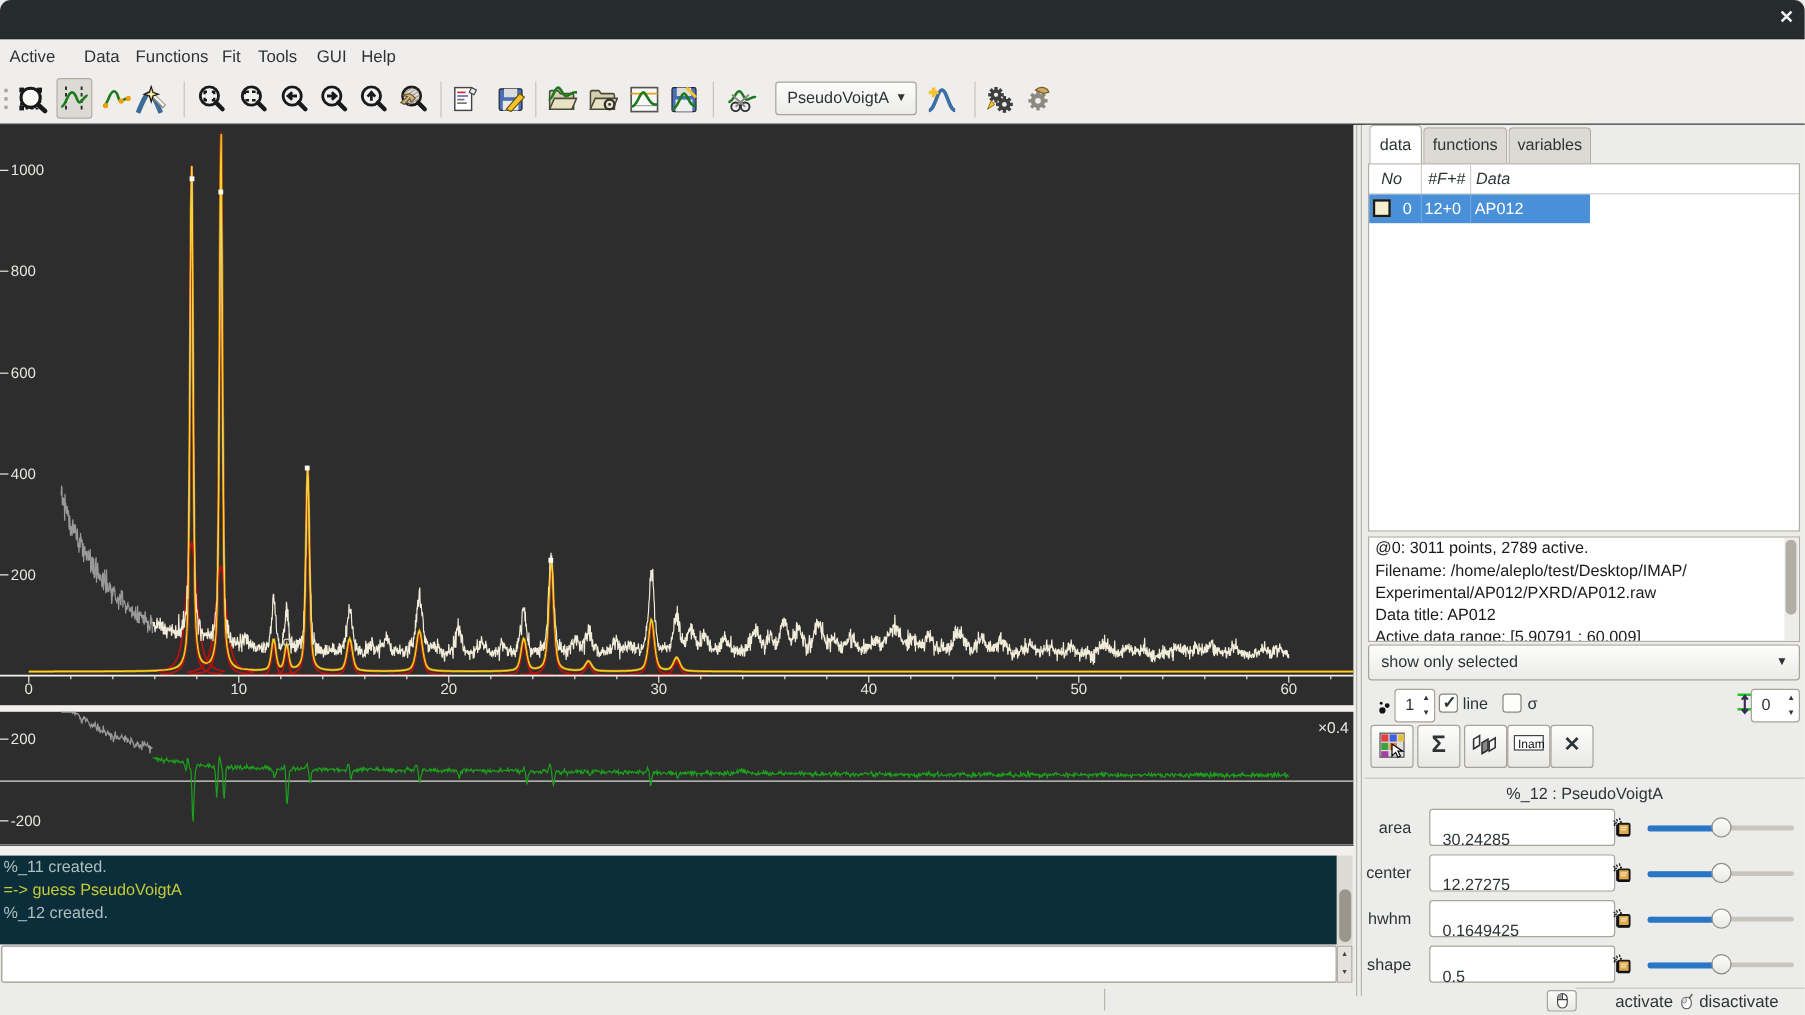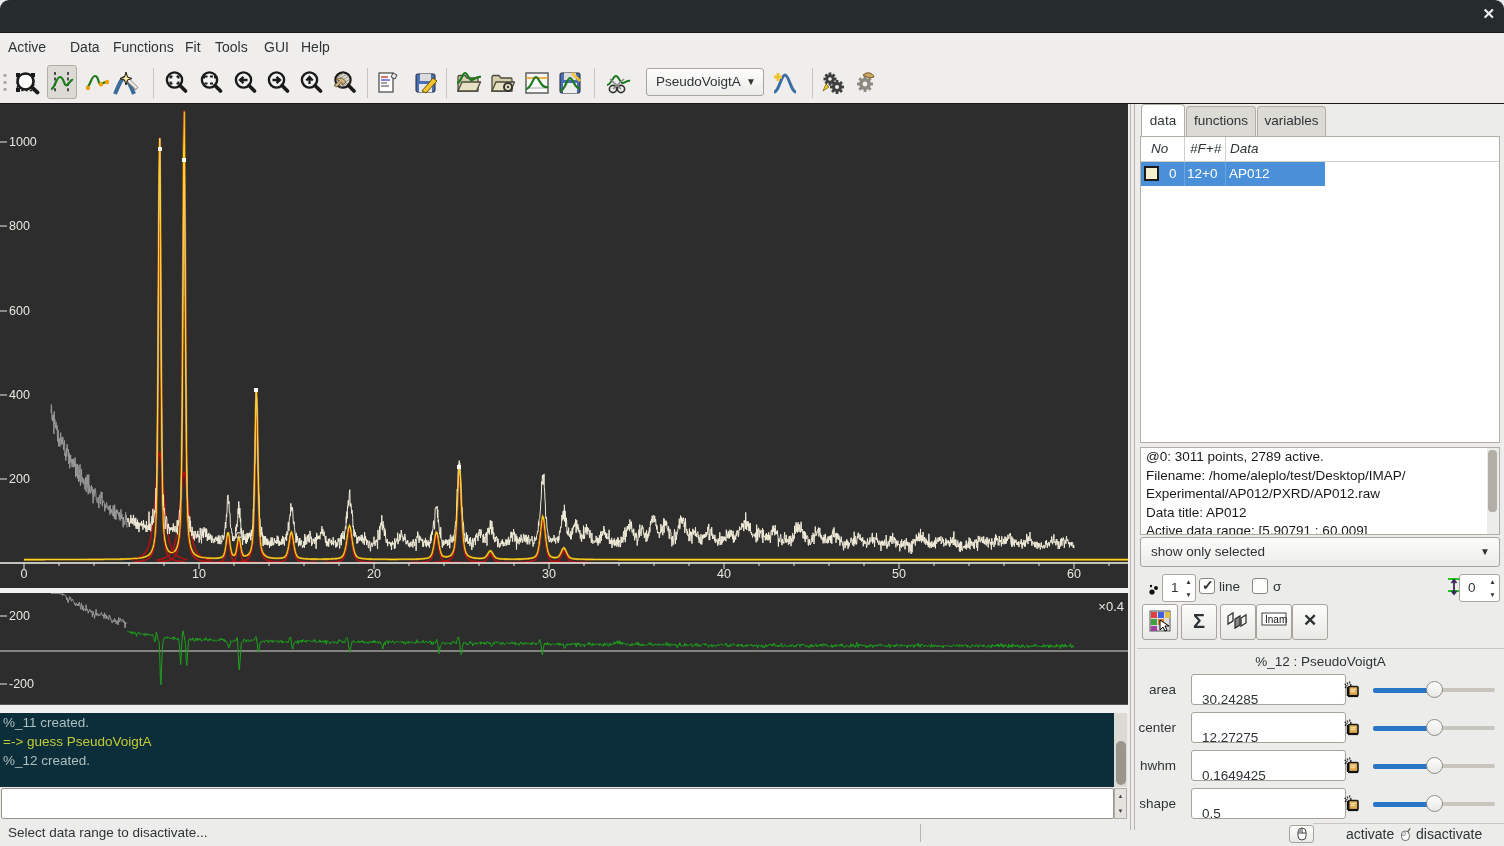--- a/index.html
+++ b/index.html
@@ -342,23 +342,20 @@
       </g>
 </svg>
 <div class="hdiv" style="top:704px;height:9px;border-top:1px solid #55585a"></div>
 
 <div id="console"><span class="g">%_11 created.</span><br><span class="y">=-&gt; guess PseudoVoigtA</span><br><span class="g">%_12 created.</span></div>
 <div id="cscroll">
       <div id="cthumb"></div>
     </div>
 <div id="cmdbox"></div>
 <div id="cmdspin">▲<br>▼</div>
-<div id="statusbar">
-      <span class="s1">Select data range to disactivate...</span>
-    </div>
 <div class="vline" style="left:920px;top:824px;height:18px"></div>
 <div class="vline" style="left:1130px;top:104px;height:726px"></div>
 <div class="vline" style="left:1134px;top:104px;height:726px"></div>
 <div id="panel">
 <div class="tabs">
  <div class="tab active" style="left:4px;width:44px">data</div>
  <div class="tab" style="left:49px;width:70px">functions</div>
  <div class="tab" style="left:120px;width:69px">variables</div>
 </div>
 <div class="dlist">

